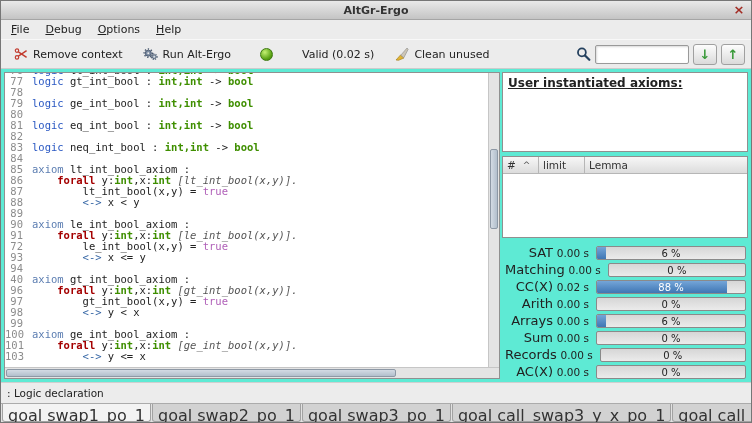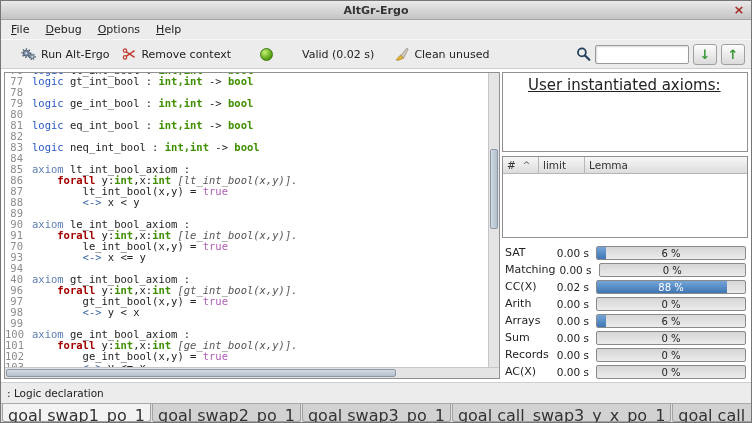--- a/index.html
+++ b/index.html
@@ -31,21 +31,21 @@
   .tb-spacer { flex:1; }
   .search-input { width:94px; height:19px; border:1px solid #9a9a9a; border-radius:2px;
                   background:#fff; font-size:11px; padding:0 4px; margin-left:4px;
                   font-family:"DejaVu Sans", sans-serif; box-shadow:inset 1px 1px 2px rgba(0,0,0,.15); }
   .nav-btn { margin-left:4px; width:24px; height:21px; border:1px solid #a0a0a0; border-radius:3px;
              background:linear-gradient(#fdfdfd,#dadada); display:inline-flex; align-items:center;
              justify-content:center; }
   .arrow { color:#3a9a3a; font-weight:bold; font-size:13px; line-height:13px; }
 
   
-  .main { flex:1; display:flex; padding:3px; gap:2px; min-height:0; background:#ffffff; }
+  .main { flex:1; display:flex; padding:3px; gap:2px; min-height:0; background:#5eead4; }
 
   
   .editor-wrap { flex:1; border:1px solid #909090; background:#fff; display:flex; flex-direction:column; min-width:0; }
   .editor-row { flex:1; display:flex; min-height:0; }
   .code-area { flex:1; overflow:hidden; font-family:"DejaVu Sans Mono", monospace; font-size:10.5px; background:#fff; }
   .code-inner { margin-top:-8px; }
   .line { height:11px; line-height:11px; white-space:pre; }
   .ln { display:inline-block; width:27px; text-align:right; padding-right:9px; color:#8c8c8c; }
   .kw  { color:#2b59c3; }
   .ax  { color:#5b7db1; }
@@ -57,32 +57,32 @@
   .vscroll { flex:0 0 11px; background:#e4e4e4; border-left:1px solid #c6c6c6; position:relative; }
   .vthumb { position:absolute; left:1px; right:1px; top:26%; height:27%;
             background:linear-gradient(90deg,#d3dbe4,#b2bfcc); border:1px solid #8d98a5; border-radius:2px; }
   .hscroll { flex:0 0 11px; background:#e4e4e4; border-top:1px solid #c6c6c6; position:relative; }
   .hthumb { position:absolute; top:1px; bottom:1px; left:1px; width:79%;
             background:linear-gradient(#d3dbe4,#b2bfcc); border:1px solid #8d98a5; border-radius:2px; }
 
   
   .right { flex:0 0 246px; display:flex; flex-direction:column; gap:4px; min-height:0; }
   .axioms { flex:0 0 80px; border:1px solid #909090; background:#fff; padding:3px 5px; overflow:hidden; }
-  .axioms-title { font-weight:normal; text-decoration:underline; font-size:15px;margin-left:20px; }
+  .axioms-title { font-weight:bold; text-decoration:underline; font-size:12px; }
   .instances { flex:0 0 82px; border:1px solid #909090; background:#fff; display:flex; flex-direction:column; overflow:hidden; }
   .tv-header { display:flex; flex:0 0 17px; }
   .tv-col { background:linear-gradient(#f7f7f7,#dcdcdc); border-right:1px solid #b6b6b6;
             border-bottom:1px solid #b6b6b6; padding:1px 4px; font-size:10.5px; color:#333;
             display:flex; align-items:center; }
   .c-num { flex:0 0 36px; } .c-limit { flex:0 0 46px; } .c-lemma { flex:1; border-right:none; }
   .sort { margin-left:7px; font-size:9px; color:#555; }
   .tv-body { flex:1; background:#fff; }
   .stats { flex:1; display:flex; flex-direction:column; justify-content:space-between; padding:2px 2px 3px 3px; }
   .stat-row { display:flex; align-items:center; height:17px; }
-  .stat-label { flex:0 0 48px; font-size:11px; }
+  .stat-label { flex:0 0 48px; font-size:13px;text-align:right; }
   .stat-time { flex:0 0 36px; text-align:right; font-size:10.5px; }
   .pbar { flex:1; height:14px; margin-left:7px; border:1px solid #8a8a8a; border-radius:2px;
           background:linear-gradient(#d6d6d6,#ebebeb); position:relative; overflow:hidden; }
   .pfill { position:absolute; left:0; top:0; bottom:0; background:linear-gradient(#74a5d8,#3f76b4); }
   .ptext { position:absolute; left:0; right:0; top:0; bottom:0; text-align:center; font-size:10px;
            line-height:13px; color:#222; }
   .ptext.over { color:#fff; }
 
   
   .statusbar { flex:0 0 16px; border-top:1px solid #cfcfcf; background:#ececec; display:flex;
@@ -106,43 +106,43 @@
   </div>
 
   <div class="menubar" id="menubar">
       <span class="menu-item"><u>F</u>ile</span>
       <span class="menu-item"><u>D</u>ebug</span>
       <span class="menu-item"><u>O</u>ptions</span>
       <span class="menu-item"><u>H</u>elp</span>
     </div>
 
   <div class="toolbar">
+    <div class="tb-btn">
+      <span class="icon">
+        <svg width="14" height="14" viewBox="0 0 14 14">
+          <circle cx="3" cy="3.6" r="1.7" fill="none" stroke="#c23b2e" stroke-width="1.2"></circle>
+          <circle cx="3" cy="10.4" r="1.7" fill="none" stroke="#c23b2e" stroke-width="1.2"></circle>
+          <line x1="4.4" y1="4.8" x2="12.6" y2="10.3" stroke="#c23b2e" stroke-width="1.4"></line>
+          <line x1="4.4" y1="9.2" x2="12.6" y2="3.7" stroke="#c23b2e" stroke-width="1.4"></line>
+        </svg>
+      </span>
+      <span>Remove context</span>
+    </div>
     <div class="tb-btn g1">
       <span class="icon">
         <svg width="17" height="15" viewBox="0 0 17 15">
           <circle cx="6" cy="6" r="3.4" fill="#7c8ca2" stroke="#47576d" stroke-width="1"></circle>
           <circle cx="6" cy="6" r="4.7" fill="none" stroke="#47576d" stroke-width="1.6" stroke-dasharray="1.5 2"></circle>
           <circle cx="6" cy="6" r="1.1" fill="#ececec"></circle>
           <circle cx="12.7" cy="10" r="2.3" fill="#9dabbb" stroke="#47576d" stroke-width="0.9"></circle>
           <circle cx="12.7" cy="10" r="3.3" fill="none" stroke="#47576d" stroke-width="1.2" stroke-dasharray="1.2 1.6"></circle>
           <circle cx="12.7" cy="10" r="0.8" fill="#ececec"></circle>
         </svg>
       </span>
       <span>Run Alt-Ergo</span>
-    </div>
-    <div class="tb-btn">
-      <span class="icon">
-        <svg width="14" height="14" viewBox="0 0 14 14">
-          <circle cx="3" cy="3.6" r="1.7" fill="none" stroke="#c23b2e" stroke-width="1.2"></circle>
-          <circle cx="3" cy="10.4" r="1.7" fill="none" stroke="#c23b2e" stroke-width="1.2"></circle>
-          <line x1="4.4" y1="4.8" x2="12.6" y2="10.3" stroke="#c23b2e" stroke-width="1.4"></line>
-          <line x1="4.4" y1="9.2" x2="12.6" y2="3.7" stroke="#c23b2e" stroke-width="1.4"></line>
-        </svg>
-      </span>
-      <span>Remove context</span>
     </div>
     <div class="tb-btn g2">
       <span class="icon">
           <span class="ball"></span>
         </span>
       <span>Valid (0.02 s)</span>
     </div>
     <div class="tb-btn g3">
       <span class="icon">
         <svg width="14" height="14" viewBox="0 0 14 14">
@@ -183,31 +183,30 @@
               <div class="line"><span class="ln">82</span></div>
               <div class="line"><span class="ln">83</span><span class="kw">logic</span><span> neq_int_bool : </span><span class="ty">int,int</span><span> -&gt; </span><span class="ty">bool</span></div>
               <div class="line"><span class="ln">84</span></div>
               <div class="line"><span class="ln">85</span><span class="ax">axiom</span><span> lt_int_bool_axiom :</span></div>
               <div class="line"><span class="ln">86</span><span>    </span><span class="fa">forall</span><span> y:</span><span class="ty">int</span><span>,x:</span><span class="ty">int</span><span> </span><span class="tr">[lt_int_bool(x,y)].</span></div>
               <div class="line"><span class="ln">87</span><span>        lt_int_bool(x,y) = </span><span class="lit">true</span></div>
               <div class="line"><span class="ln">88</span><span>        </span><span class="op">&lt;-&gt;</span><span> x &lt; y</span></div>
               <div class="line"><span class="ln">89</span></div>
               <div class="line"><span class="ln">90</span><span class="ax">axiom</span><span> le_int_bool_axiom :</span></div>
               <div class="line"><span class="ln">91</span><span>    </span><span class="fa">forall</span><span> y:</span><span class="ty">int</span><span>,x:</span><span class="ty">int</span><span> </span><span class="tr">[le_int_bool(x,y)].</span></div>
-              <div class="line"><span class="ln">70</span><span>        le_int_bool(x,y) = </span><span class="lit">true</span></div>
+              <div class="line"><span class="ln">72</span><span>        le_int_bool(x,y) = </span><span class="lit">true</span></div>
               <div class="line"><span class="ln">93</span><span>        </span><span class="op">&lt;-&gt;</span><span> x &lt;= y</span></div>
               <div class="line"><span class="ln">94</span></div>
               <div class="line"><span class="ln">40</span><span class="ax">axiom</span><span> gt_int_bool_axiom :</span></div>
               <div class="line"><span class="ln">96</span><span>    </span><span class="fa">forall</span><span> y:</span><span class="ty">int</span><span>,x:</span><span class="ty">int</span><span> </span><span class="tr">[gt_int_bool(x,y)].</span></div>
               <div class="line"><span class="ln">97</span><span>        gt_int_bool(x,y) = </span><span class="lit">true</span></div>
               <div class="line"><span class="ln">98</span><span>        </span><span class="op">&lt;-&gt;</span><span> y &lt; x</span></div>
               <div class="line"><span class="ln">99</span></div>
               <div class="line"><span class="ln">100</span><span class="ax">axiom</span><span> ge_int_bool_axiom :</span></div>
               <div class="line"><span class="ln">101</span><span>    </span><span class="fa">forall</span><span> y:</span><span class="ty">int</span><span>,x:</span><span class="ty">int</span><span> </span><span class="tr">[ge_int_bool(x,y)].</span></div>
-              <div class="line"><span class="ln">102</span><span>        ge_int_bool(x,y) = </span><span class="lit">true</span></div>
               <div class="line"><span class="ln">103</span><span>        </span><span class="op">&lt;-&gt;</span><span> y &lt;= x</span></div>
             </div>
         </div>
         <div class="vscroll">
           <div class="vthumb"></div>
         </div>
       </div>
       <div class="hscroll">
         <div class="hthumb"></div>
       </div>

